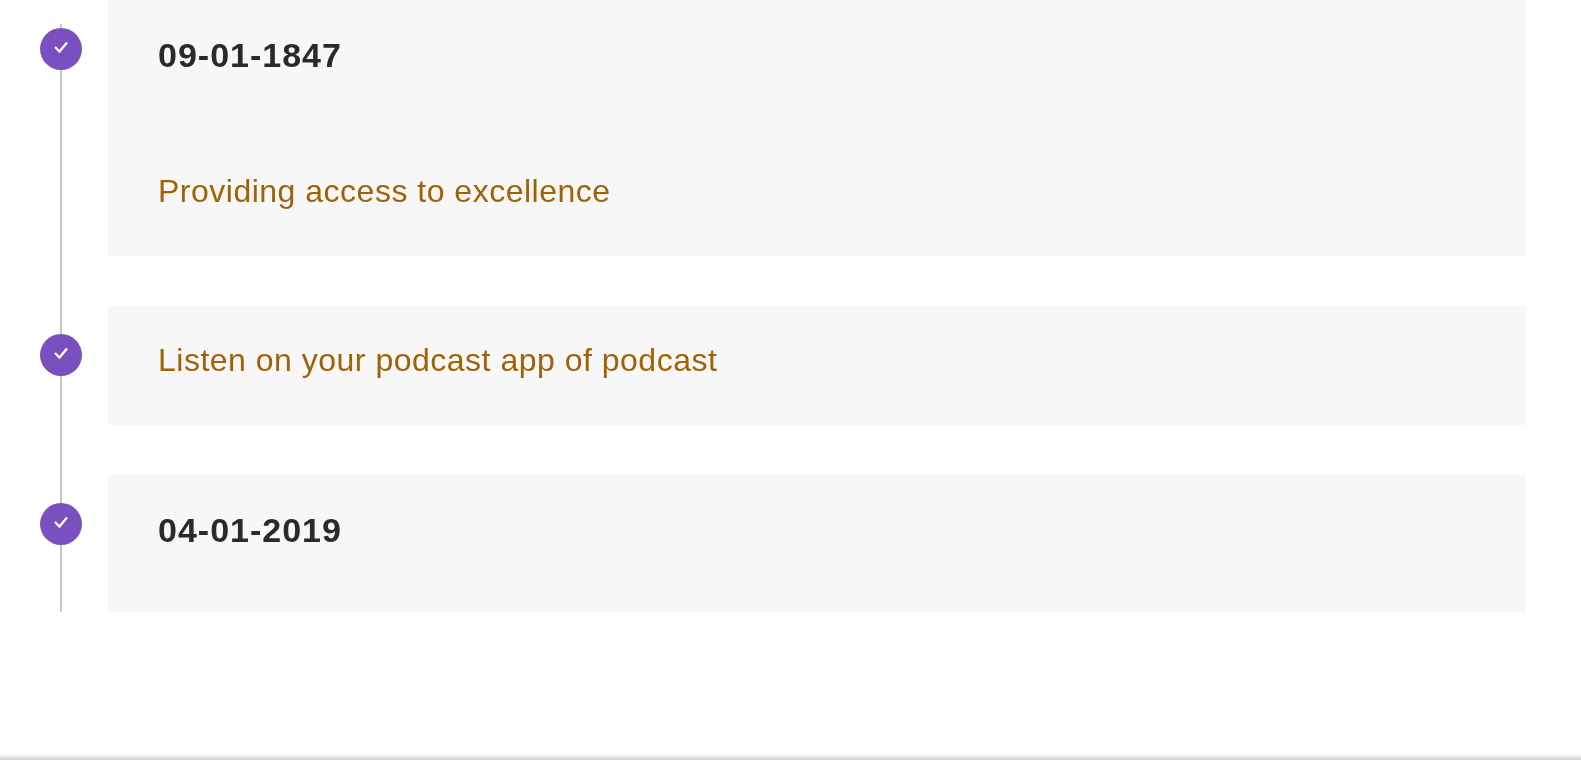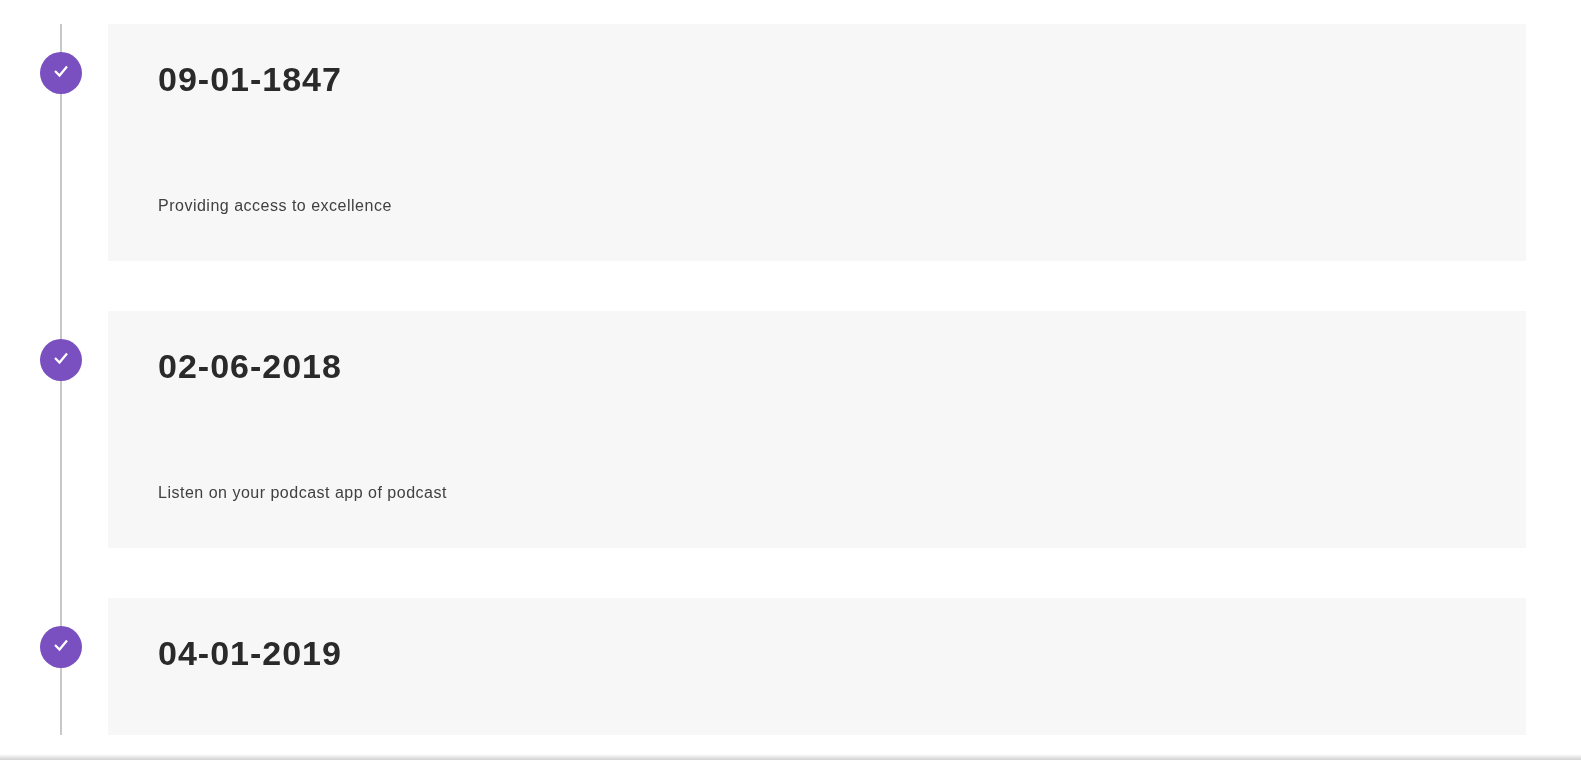--- a/index.html
+++ b/index.html
@@ -13,21 +13,20 @@
       background: #ffffff;
       color: #2a2a2a;
       width: 1581px;
       height: 760px;
       overflow: hidden;
       position: relative;
     }
 
     .timeline-container {
       padding-left: 40px;
-      padding-top: 24px;
       position: relative;
     }
 
     .timeline-line {
       position: absolute;
       left: 60px;
       top: 24px;
       bottom: 0;
       width: 2px;
       background: #c7c7c7;
@@ -74,23 +73,23 @@
 
     .timeline-date {
       font-size: 34px;
       font-weight: 700;
       letter-spacing: 1px;
       color: #2a2a2a;
       margin-bottom: 98px;
     }
 
     .timeline-description {
-      font-size: 16px;
+      font-size: 32px;
       font-weight: 400;
-      color: #404040;
+      color: #a16207;
       letter-spacing: 0.5px;
     }
 
     .timeline-item:last-child .timeline-date {
       margin-bottom: 16px;
     }
 
     .bottom-shadow {
       position: absolute;
       left: 0;
@@ -123,21 +122,20 @@
 
   <div class="timeline-item">
     <div class="timeline-marker">
       <span>
         <svg viewBox="0 0 24 24">
             <polyline points="4 12 10 18 20 6"></polyline>
           </svg>
       </span>
     </div>
     <div class="timeline-card">
-      <h2 class="timeline-date">02-06-2018</h2>
       <p class="timeline-description">Listen on your podcast app of podcast</p>
     </div>
   </div>
 
   <div class="timeline-item">
     <div class="timeline-marker">
       <span>
         <svg viewBox="0 0 24 24">
             <polyline points="4 12 10 18 20 6"></polyline>
           </svg>

